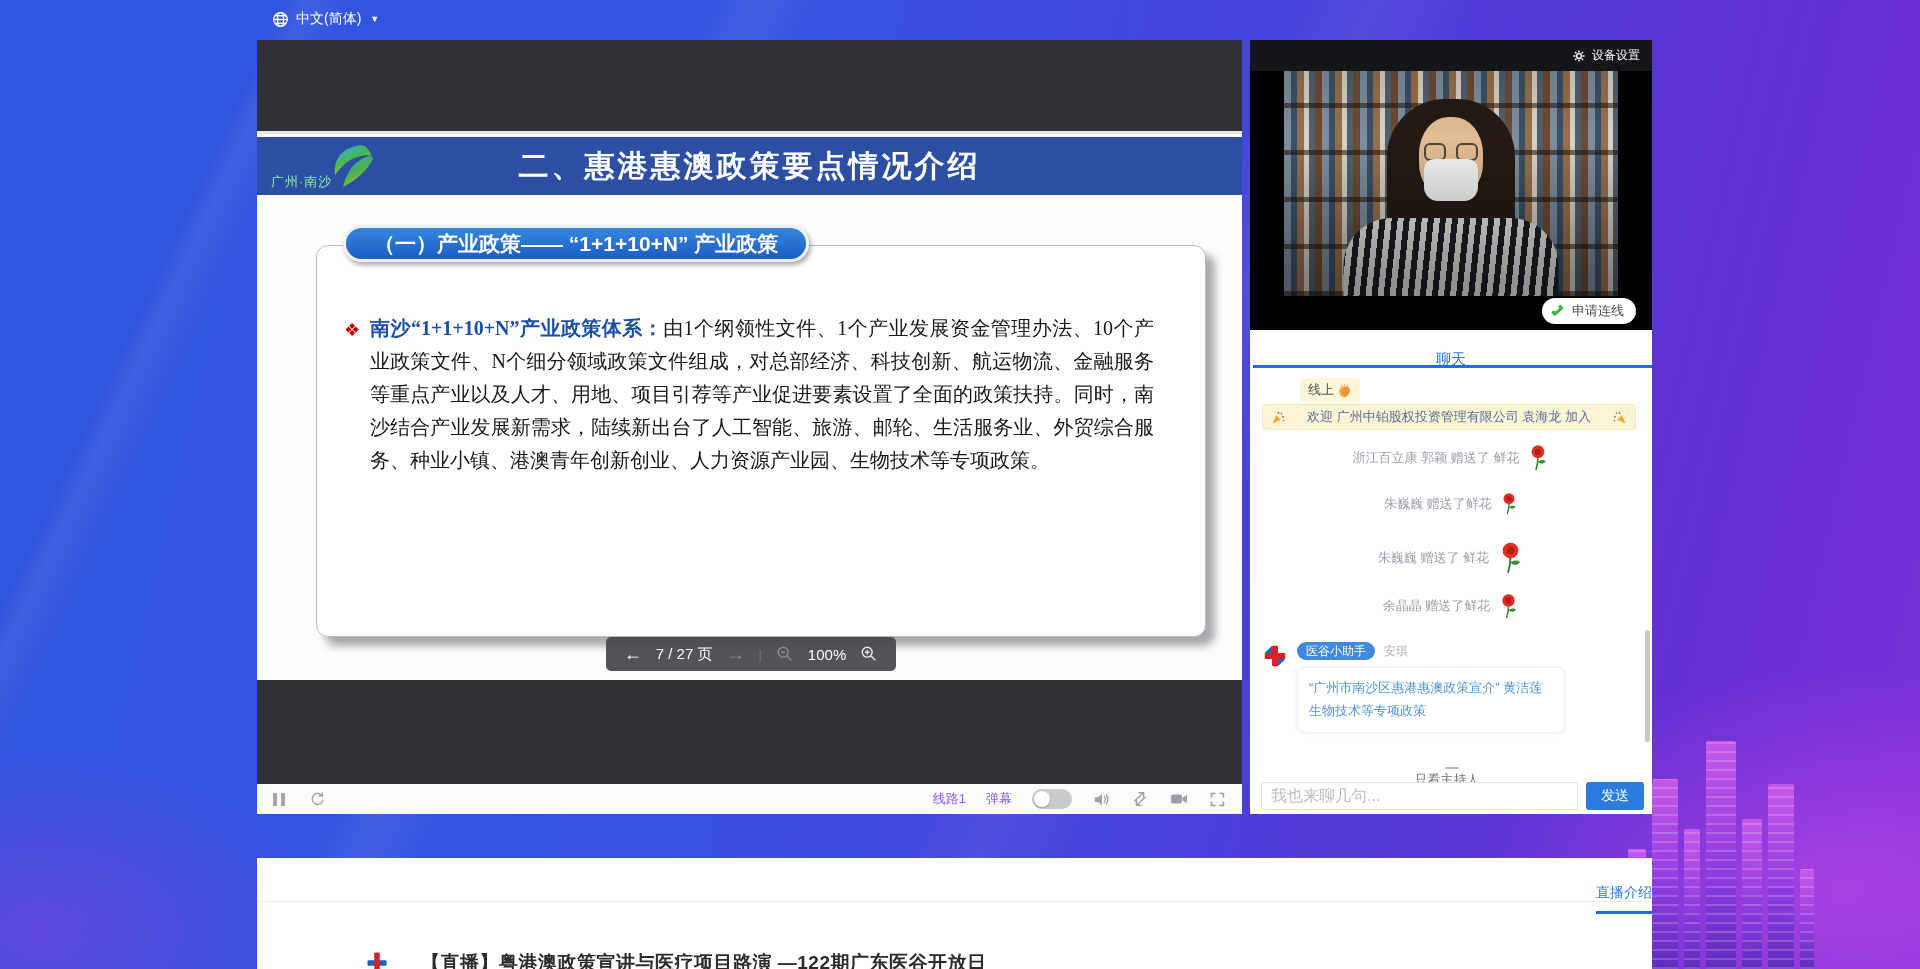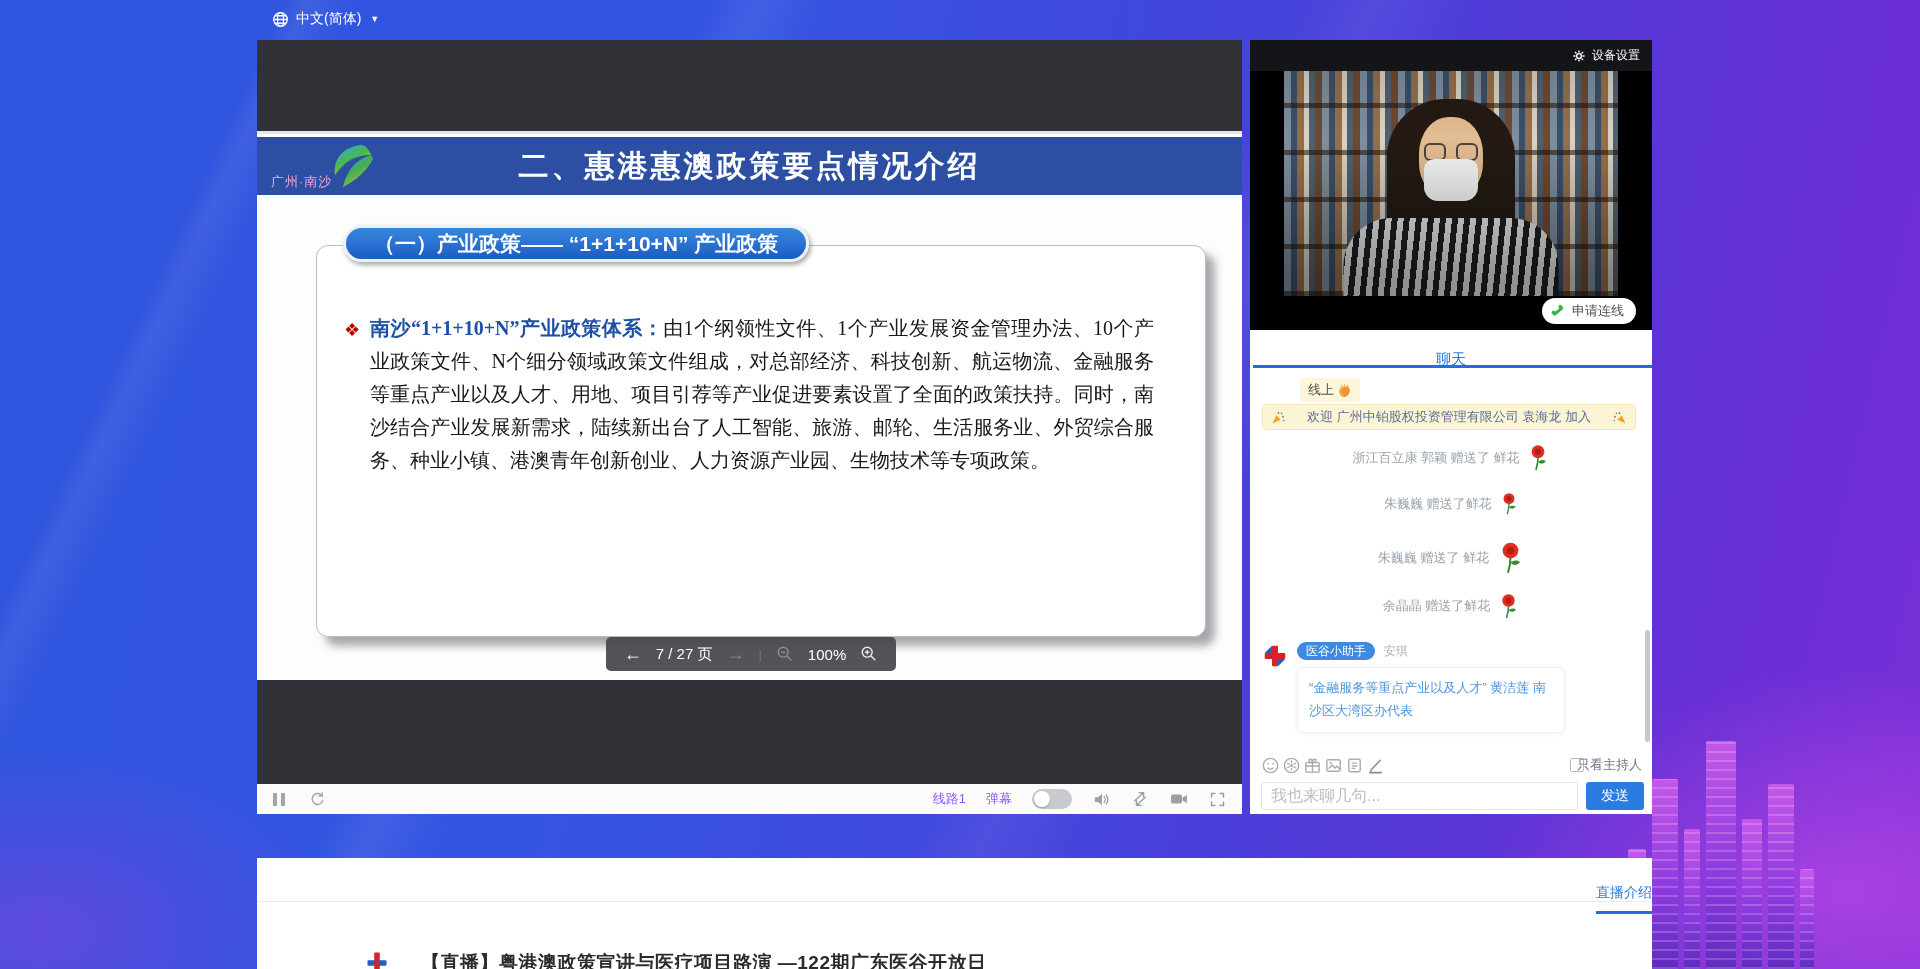--- a/index.html
+++ b/index.html
@@ -25,21 +25,21 @@
   
   .lang { position:absolute; left:272px; top:10px; display:flex; align-items:center; gap:7px; color:#fff; font-size:14px; cursor:pointer; }
   .lang .caret { font-size:9px; margin-left:2px; }
 
   
   .player { position:absolute; left:257px; top:40px; width:985px; height:774px; background:#303237; }
   .slide { position:absolute; left:0; top:91px; width:100%; height:549px; background:#fdfdfd; border-top:3px solid #e3e6ea; }
   .slide-header { position:absolute; left:0; top:3px; width:100%; height:58px; background:#2d4fa3; }
   .slide-logo { position:absolute; left:8px; top:4px; width:130px; height:52px; }
   .slide-logo .swoosh { position:absolute; left:66px; top:2px; }
-  .slide-logo .logo-text { position:absolute; left:6px; top:32px; color:#f9a8d4; font-size:13px; letter-spacing:1px; }
+  .slide-logo .logo-text { position:absolute; left:6px; top:32px; color:#86efac; font-size:13px; letter-spacing:1px; }
   .slide-title { position:absolute; left:0; top:0; width:100%; height:54px; line-height:58px; text-align:center; color:#fff; font-size:30px; font-weight:bold; letter-spacing:3px; }
   .slide-card { position:absolute; left:59px; top:111px; width:890px; height:392px; background:#fff; border:1px solid #b9bec6; border-radius:12px; box-shadow:9px 9px 8px rgba(95,98,105,0.55); }
   .slide-pill { position:absolute; left:86px; top:91px; height:37px; padding:0 28px; border-radius:20px;
     background:linear-gradient(180deg,#3787dd,#1c5cc4); border:3px solid #eef1f4; box-shadow:2px 3px 5px rgba(0,0,0,0.35);
     color:#fff; font-size:21px; font-weight:bold; line-height:31px; white-space:nowrap; }
   .slide-body { position:absolute; left:87px; top:178px; width:810px; font-family:"Liberation Serif","DejaVu Serif",serif;
     font-size:20px; line-height:33px; color:#181818; text-align:justify; padding-left:26px; }
   .slide-body .bullet { position:absolute; left:0; top:1px; color:#c00000; font-family:"DejaVu Sans",sans-serif; font-size:18px; }
   .slide-body .lead { color:#1c4fa6; font-weight:bold; }
 
@@ -90,21 +90,21 @@
   .msg-banner { position:absolute; left:12px; right:16px; top:33px; height:26px; background:#fcf5d5; border:1px solid #f4e8bc; border-radius:4px;
     display:flex; align-items:center; justify-content:space-between; padding:0 8px; color:#5c6e96; }
   .msg-gift { position:absolute; left:0; width:100%; display:flex; align-items:center; justify-content:center; gap:8px; color:#99a3ad; }
   .msg-host { position:absolute; left:12px; top:272px; display:flex; gap:9px; }
   .host-badge { background:#3f8ae0; color:#fff; font-size:12px; padding:2px 9px; border-radius:9px;font-family:Liberation Serif, serif; }
   .host-name { color:#aab2ba; font-size:12px; margin-left:5px; }
   .host-bubble { margin-top:7px; width:268px; background:#fff; border:1px solid #eef1f5; box-shadow:0 1px 4px rgba(60,80,120,0.08);
     border-radius:6px; padding:9px 11px; color:#4f94dc; line-height:1.75; }
   .scroll-thumb { position:absolute; right:2px; top:300px; width:5px; height:112px; border-radius:3px; background:#c6c8cd; cursor:pointer; }
 
-  .chat-toolbar { position:absolute; left:11px; right:10px; top:423px; height:24px; display:flex; align-items:center; gap:2px; }
+  .chat-toolbar { position:absolute; left:11px; right:10px; top:423px; height:24px; display:flex; align-items:center; gap:2px;flex-direction:column; }
   .chat-toolbar .spacer { flex:1; }
   .checkbox { width:14px; height:14px; border:1px solid #b3bac2; border-radius:2px; background:#fff; cursor:pointer; }
   .only-host { color:#6b7480; font-size:13px; margin-left:-9px; }
   .chat-inputrow { position:absolute; left:11px; right:8px; top:452px; height:28px; display:flex; gap:8px; }
   .chat-input { flex:1; border:1px solid #e2e4e8; border-radius:3px; padding:0 9px; font-size:16px; color:#333; outline:none; font-family:inherit; }
   .chat-input::placeholder { color:#b9bfc7; }
   .send-btn { width:58px; border:none; border-radius:3px; background:#2a7ce0; color:#fff; font-size:14px; cursor:pointer; font-family:inherit; }
 
   
   .footer { position:absolute; left:257px; top:858px; width:1395px; height:111px; background:#fff; overflow:hidden; }
@@ -373,21 +373,21 @@
             <rect x="9.2" y="2.5" width="5.6" height="19" rx="1" fill="#d4232a"></rect>
             <rect x="2.5" y="9.2" width="19" height="5.6" rx="1" fill="#d4232a"></rect>
             <polygon points="9.2,9.2 2.5,9.2 9.2,2.5" fill="#1f5fc0"></polygon>
             <polygon points="14.8,14.8 21.5,14.8 14.8,21.5" fill="#1f5fc0"></polygon>
           </svg>
           <div>
             <div>
               <span class="host-badge">医谷小助手</span>
               <span class="host-name">安琪</span>
             </div>
-            <div class="host-bubble">“金融服务等重点产业以及人才”  黄洁莲 南沙区大湾区办代表</div>
+            <div class="host-bubble">“广州市南沙区惠港惠澳政策宣介”  黄洁莲 生物技术等专项政策</div>
           </div>
         </div>
       </div>
 
       <div class="scroll-thumb"></div>
 
       <div class="chat-toolbar">
         <svg width="19" height="19" viewBox="0 0 20 20">
           <g fill="none" stroke="#a7adb5" stroke-width="1.5">
               <circle cx="10" cy="10" r="7.5"></circle>

